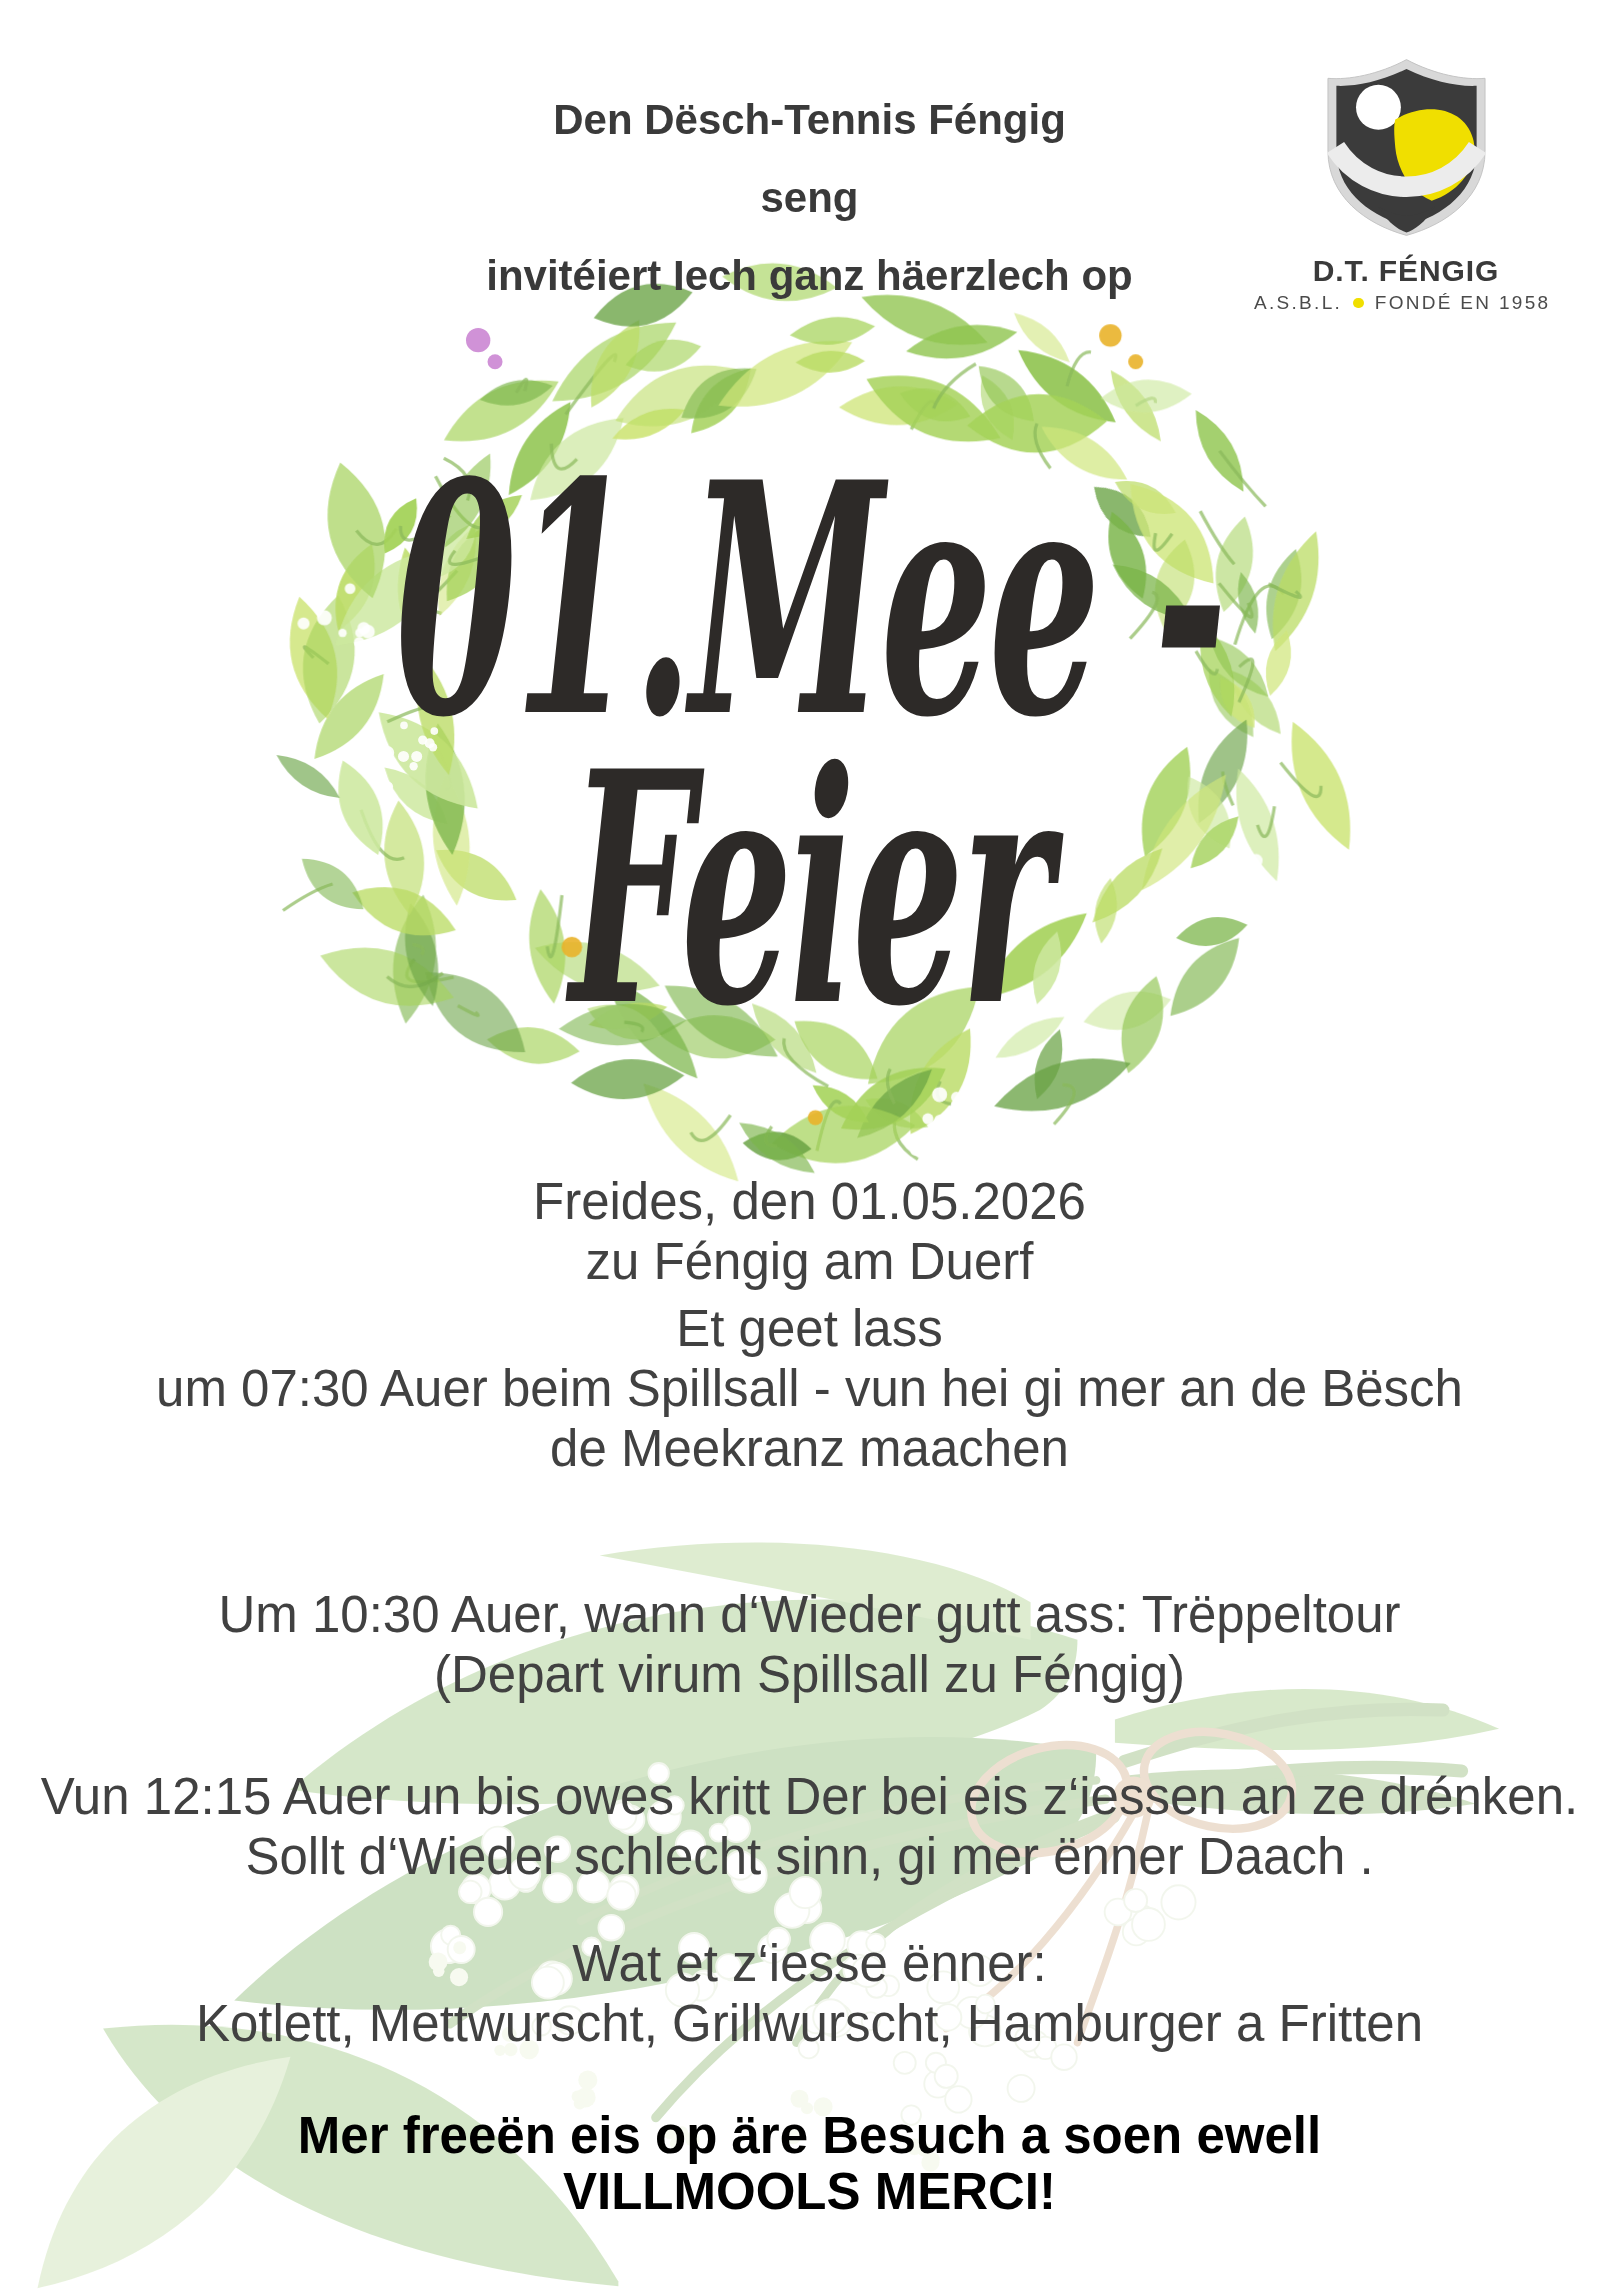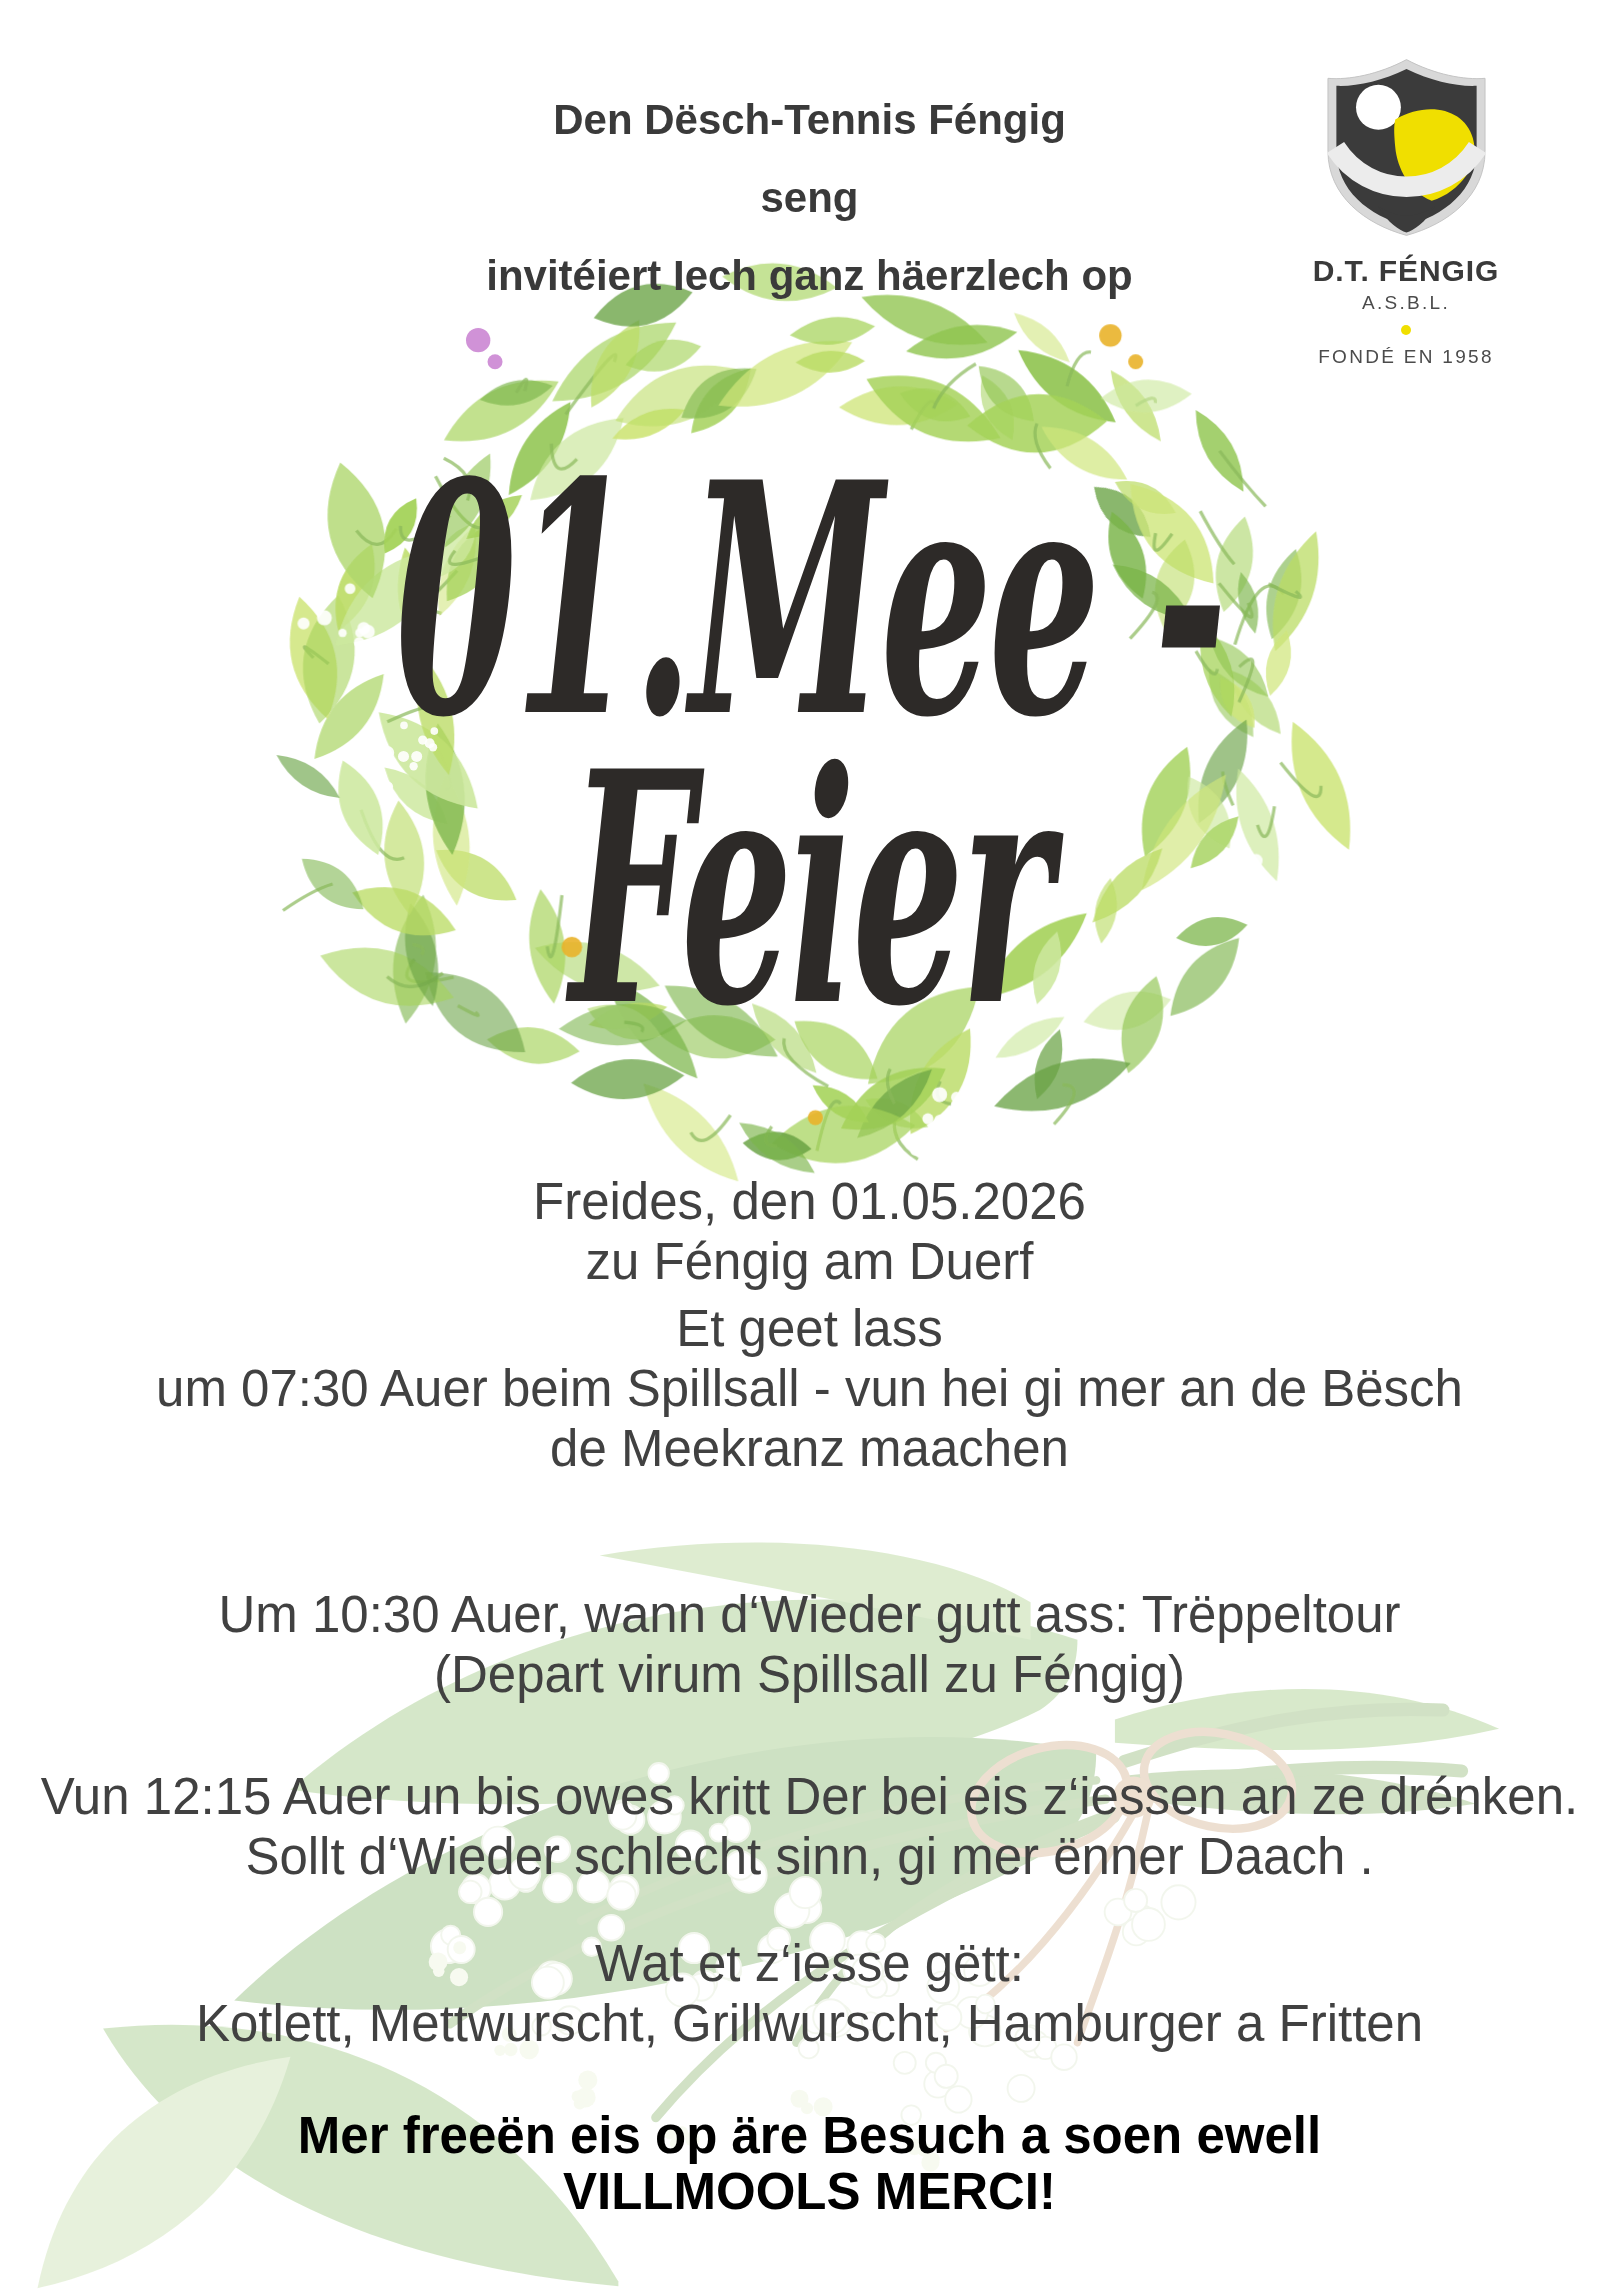--- a/index.html
+++ b/index.html
@@ -15,21 +15,21 @@
   #bouquet-svg{position:absolute;left:0;top:1518px;width:1619px;height:772px;}
 
   
   .header{top:81px;font-size:42px;line-height:78px;font-weight:700;color:#3a3a3a;}
 
   
   .logo{left:1254px;top:54px;width:304px;text-align:center;}
   .logo-crest{width:189px;height:187px;display:block;margin:0 auto;}
   .logo-name{margin-top:13px;font-size:30px;font-weight:700;letter-spacing:0.9px;color:#3a3a3a;white-space:nowrap;}
   .logo-sub{margin-top:3.7px;font-size:19px;letter-spacing:2.3px;color:#4b4b4b;white-space:nowrap;
-            display:flex;align-items:center;justify-content:flex-start;gap:11.2px;flex-direction:column;}
+            display:flex;align-items:center;justify-content:flex-start;gap:11.2px;}
   .logo-sub .dot{display:inline-block;width:10.3px;height:10.3px;border-radius:50%;}
 
   
   .script-line{
     left:0;width:100%;text-align:center;line-height:1;
     font-family:"DejaVu Serif",serif;font-style:italic;font-weight:700;
     font-size:319px;letter-spacing:-0.02em;color:#2d2a28;
     transform:scaleX(0.55);transform-origin:50% 50%;white-space:nowrap;
   }
   .t1{top:440px;}
@@ -443,21 +443,21 @@
       <div>Um 10:30 Auer, wann d‘Wieder gutt ass: Trëppeltour</div>
       <div>(Depart virum Spillsall zu Féngig)</div>
     </div>
 
     <div class="abs tblock b-food">
       <div>Vun 12:15 Auer un bis owes kritt Der bei eis z‘iessen an ze drénken.</div>
       <div>Sollt d‘Wieder schlecht sinn, gi mer ënner Daach .</div>
     </div>
 
     <div class="abs tblock b-menu">
-      <div>Wat et z‘iesse gëtt:</div>
+      <div>Wat et z‘iesse ënner:</div>
       <div>Kotlett, Mettwurscht, Grillwurscht, Hamburger a Fritten</div>
     </div>
 
     <div class="abs tblock b-close">
       <div>Mer freeën eis op äre Besuch a soen ewell</div>
       <div>VILLMOOLS MERCI!</div>
     </div>
   </main>
 </div>
 

